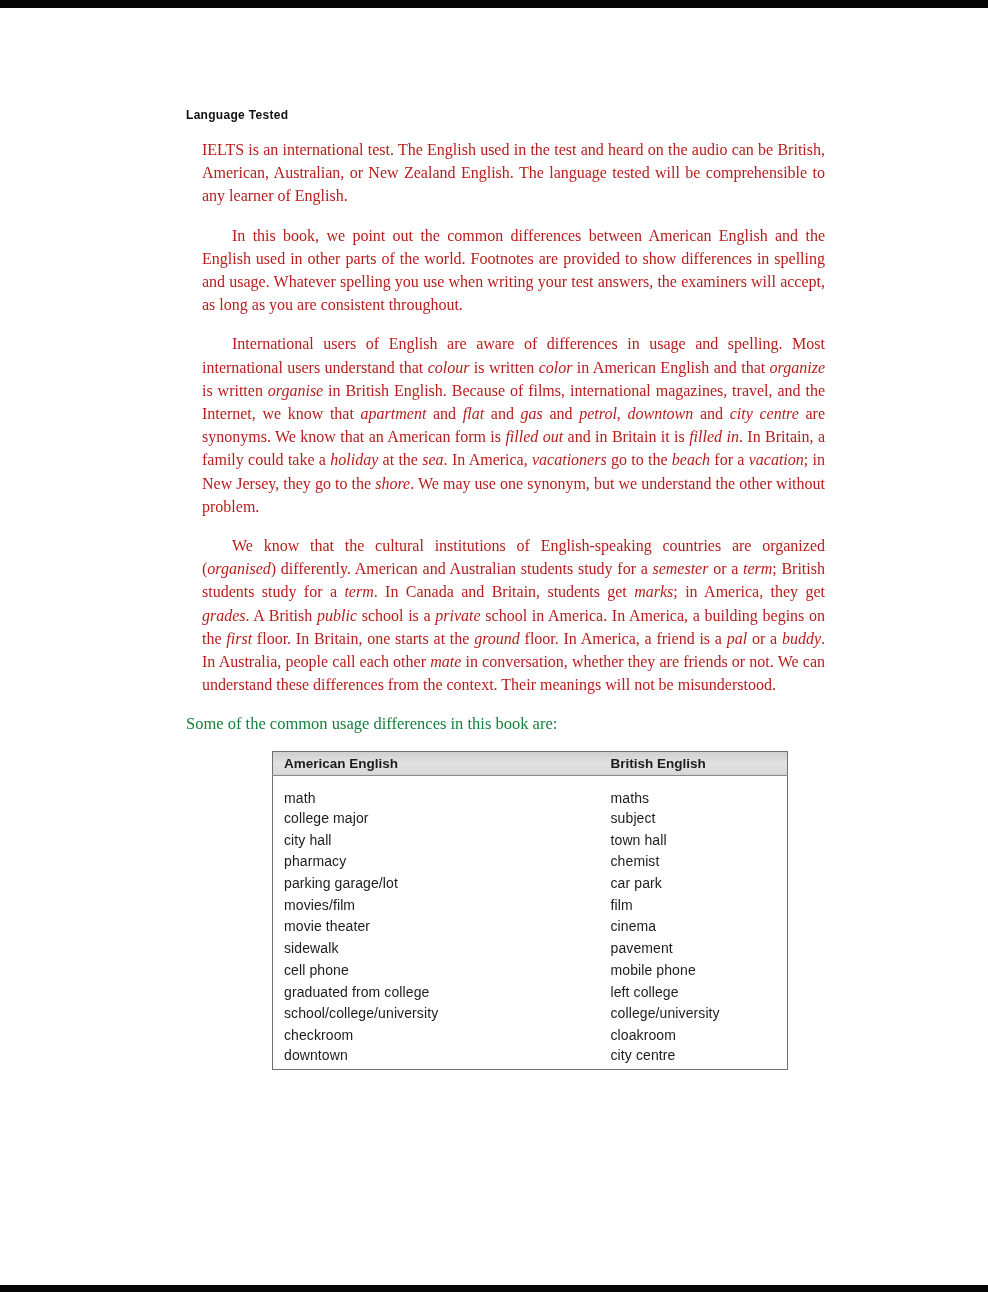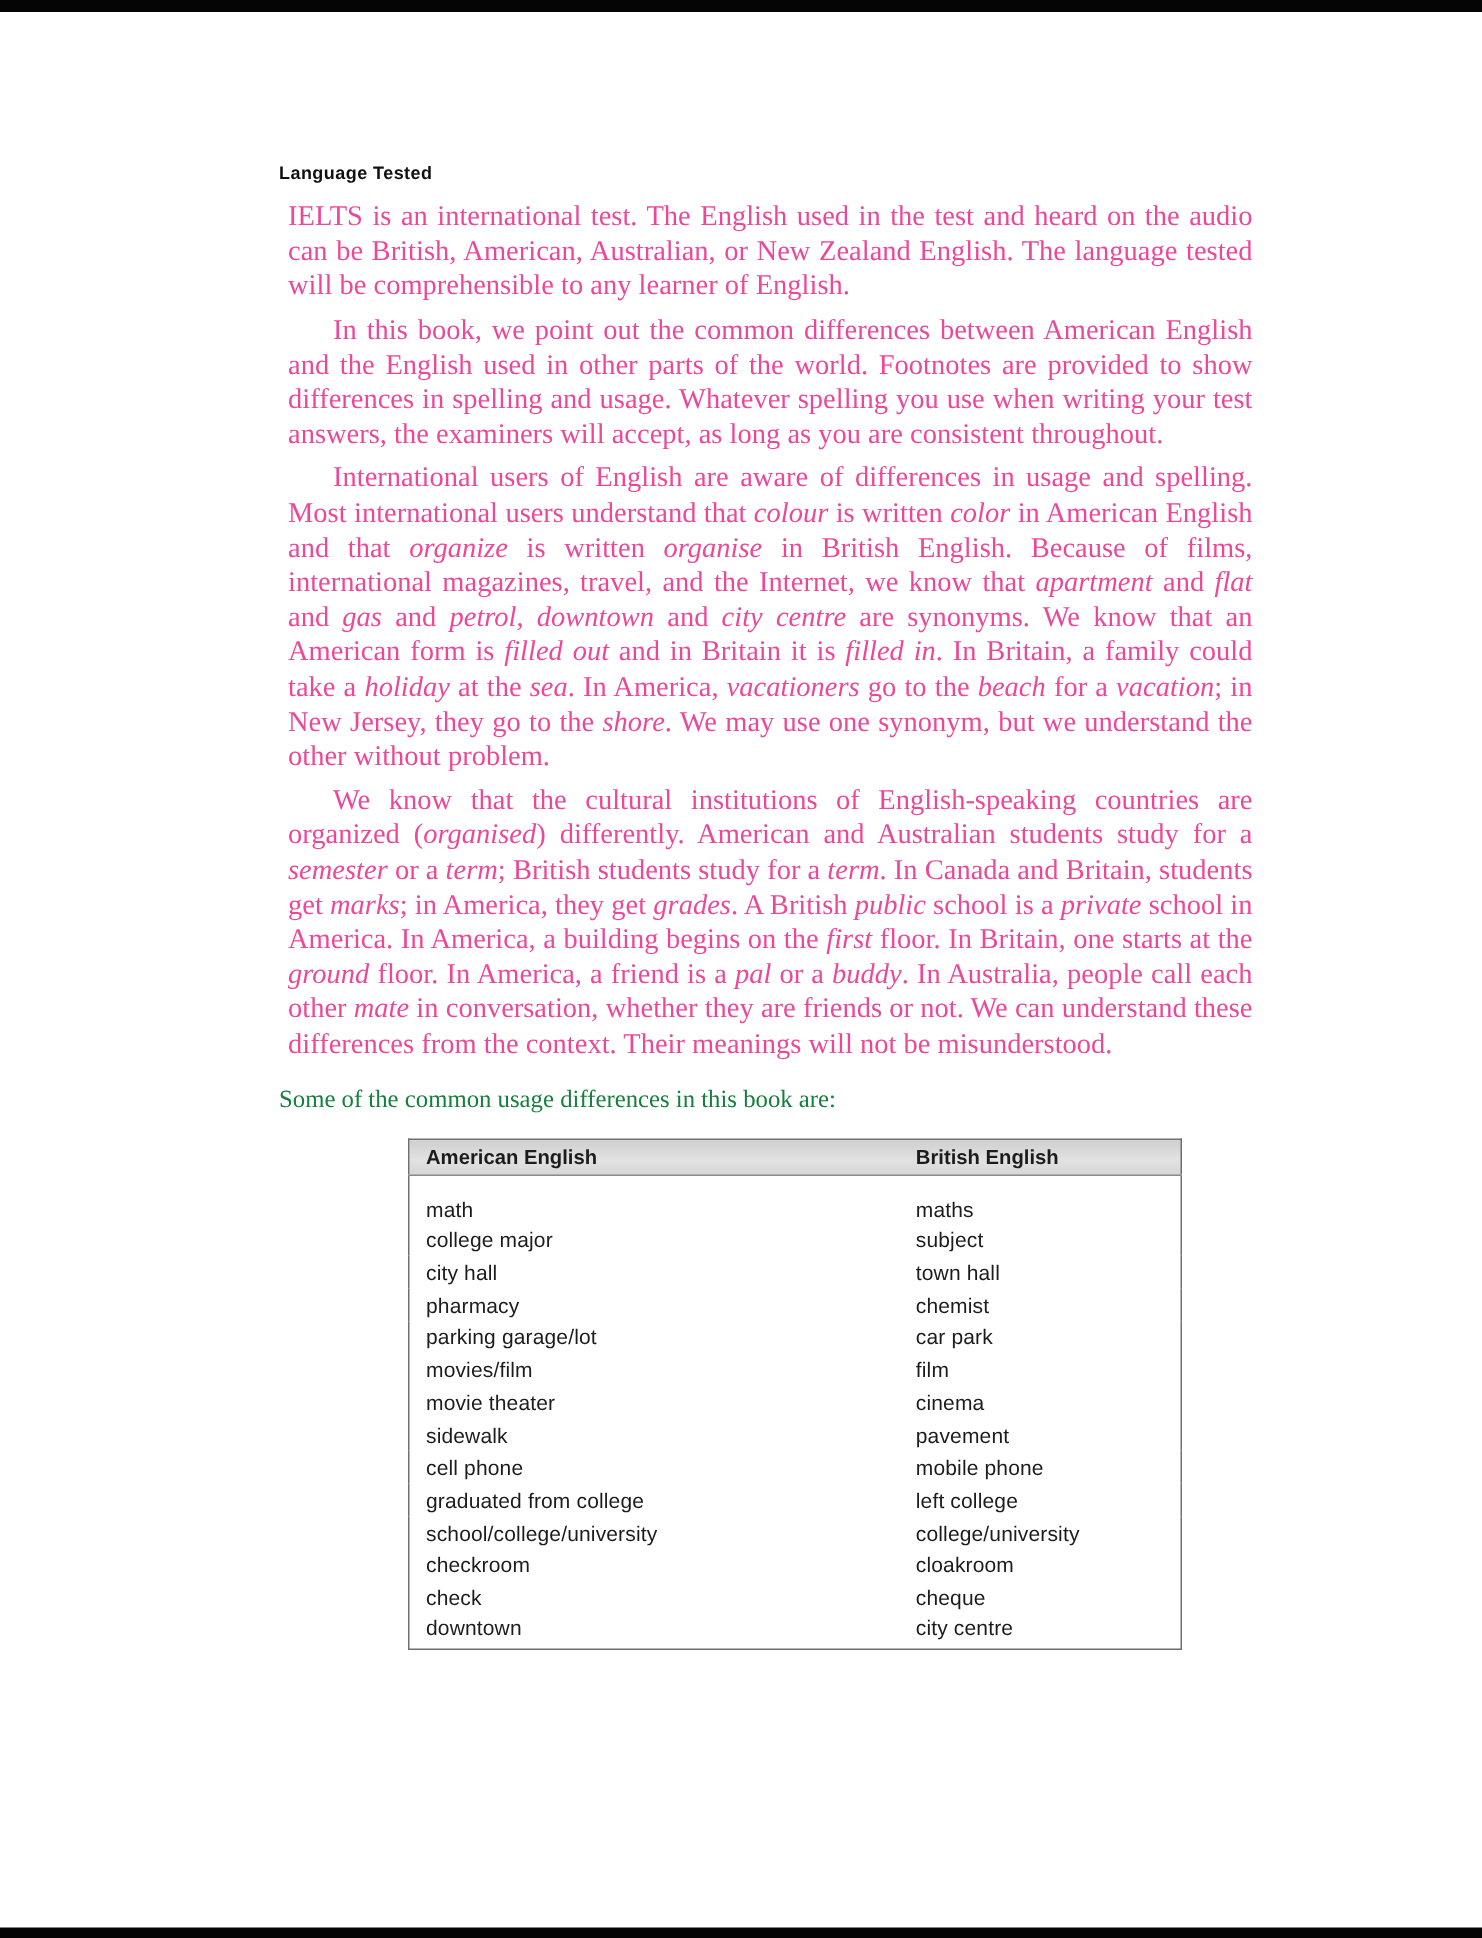--- a/index.html
+++ b/index.html
@@ -31,24 +31,24 @@
   .heading {
     font-family: "Liberation Sans", sans-serif;
     font-size: 12px;
     font-weight: bold;
     color: #111;
     letter-spacing: 0.3px;
     margin: 0 0 11px 0;
   }
 
   .para {
-    margin: 6px;
-    font-size: 19px;
+    margin: 16px;
+    font-size: 16px;
     line-height: 23.2px;
-    color: #ec4899;
+    color: #b91c1c;
     text-align: justify;
   }
   .para.indent { text-indent: 30px; }
   .it { font-style: italic; }
 
   .table-intro {
     margin: 13px 0 0 0;
     font-size: 16.5px;
     line-height: 23.2px;
     color: #15803d;
@@ -160,24 +160,20 @@
           </tr>
           <tr>
             <td>school/college/university</td>
             <td>college/university</td>
           </tr>
           <tr>
             <td>checkroom</td>
             <td>cloakroom</td>
           </tr>
           <tr>
-            <td>check</td>
-            <td>cheque</td>
-          </tr>
-          <tr>
             <td>downtown</td>
             <td>city centre</td>
           </tr>
         </tbody>
     </table>
   </div>
 </div>
 
 <div class="scan-edge bottom"></div>
 

